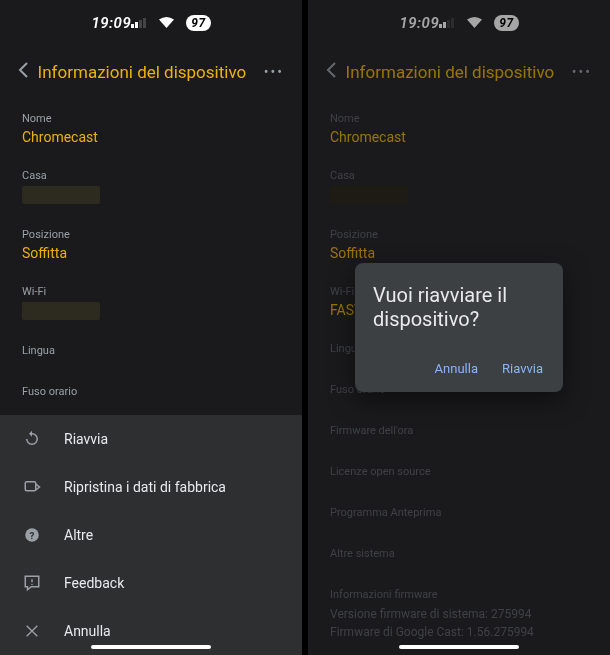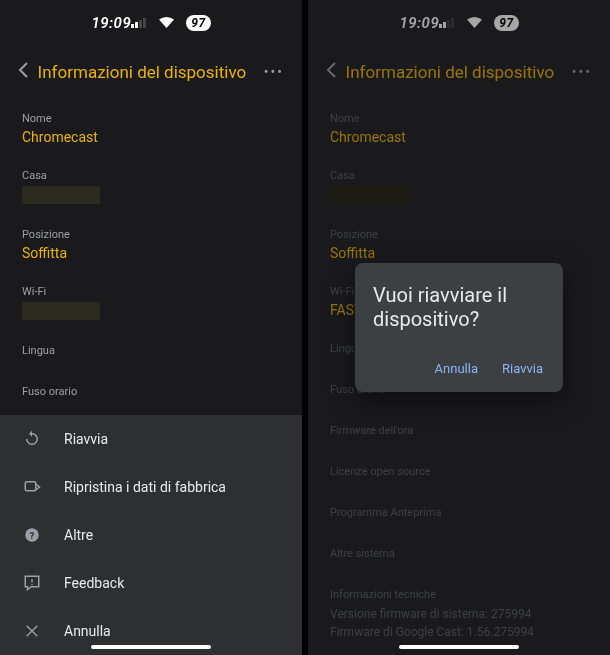--- a/index.html
+++ b/index.html
@@ -290,21 +290,21 @@
       <div class="row">
         <div class="row-label">Licenze open source</div>
       </div>
       <div class="row">
         <div class="row-label">Programma Anteprima</div>
       </div>
       <div class="row">
         <div class="row-label">Altre sistema</div>
       </div>
       <div class="row">
-        <div class="row-label">Informazioni tecniche</div>
+        <div class="row-label">Informazioni firmware</div>
         <div class="tech-info">Versione firmware di sistema: 275994</div>
         <div class="tech-info">Firmware di Google Cast: 1.56.275994</div>
       </div>
     </div>
   </div>
 
   <div class="dialog-overlay">
     <div class="dialog">
       <div class="dialog-title">Vuoi riavviare il dispositivo?</div>
       <div class="dialog-actions">

